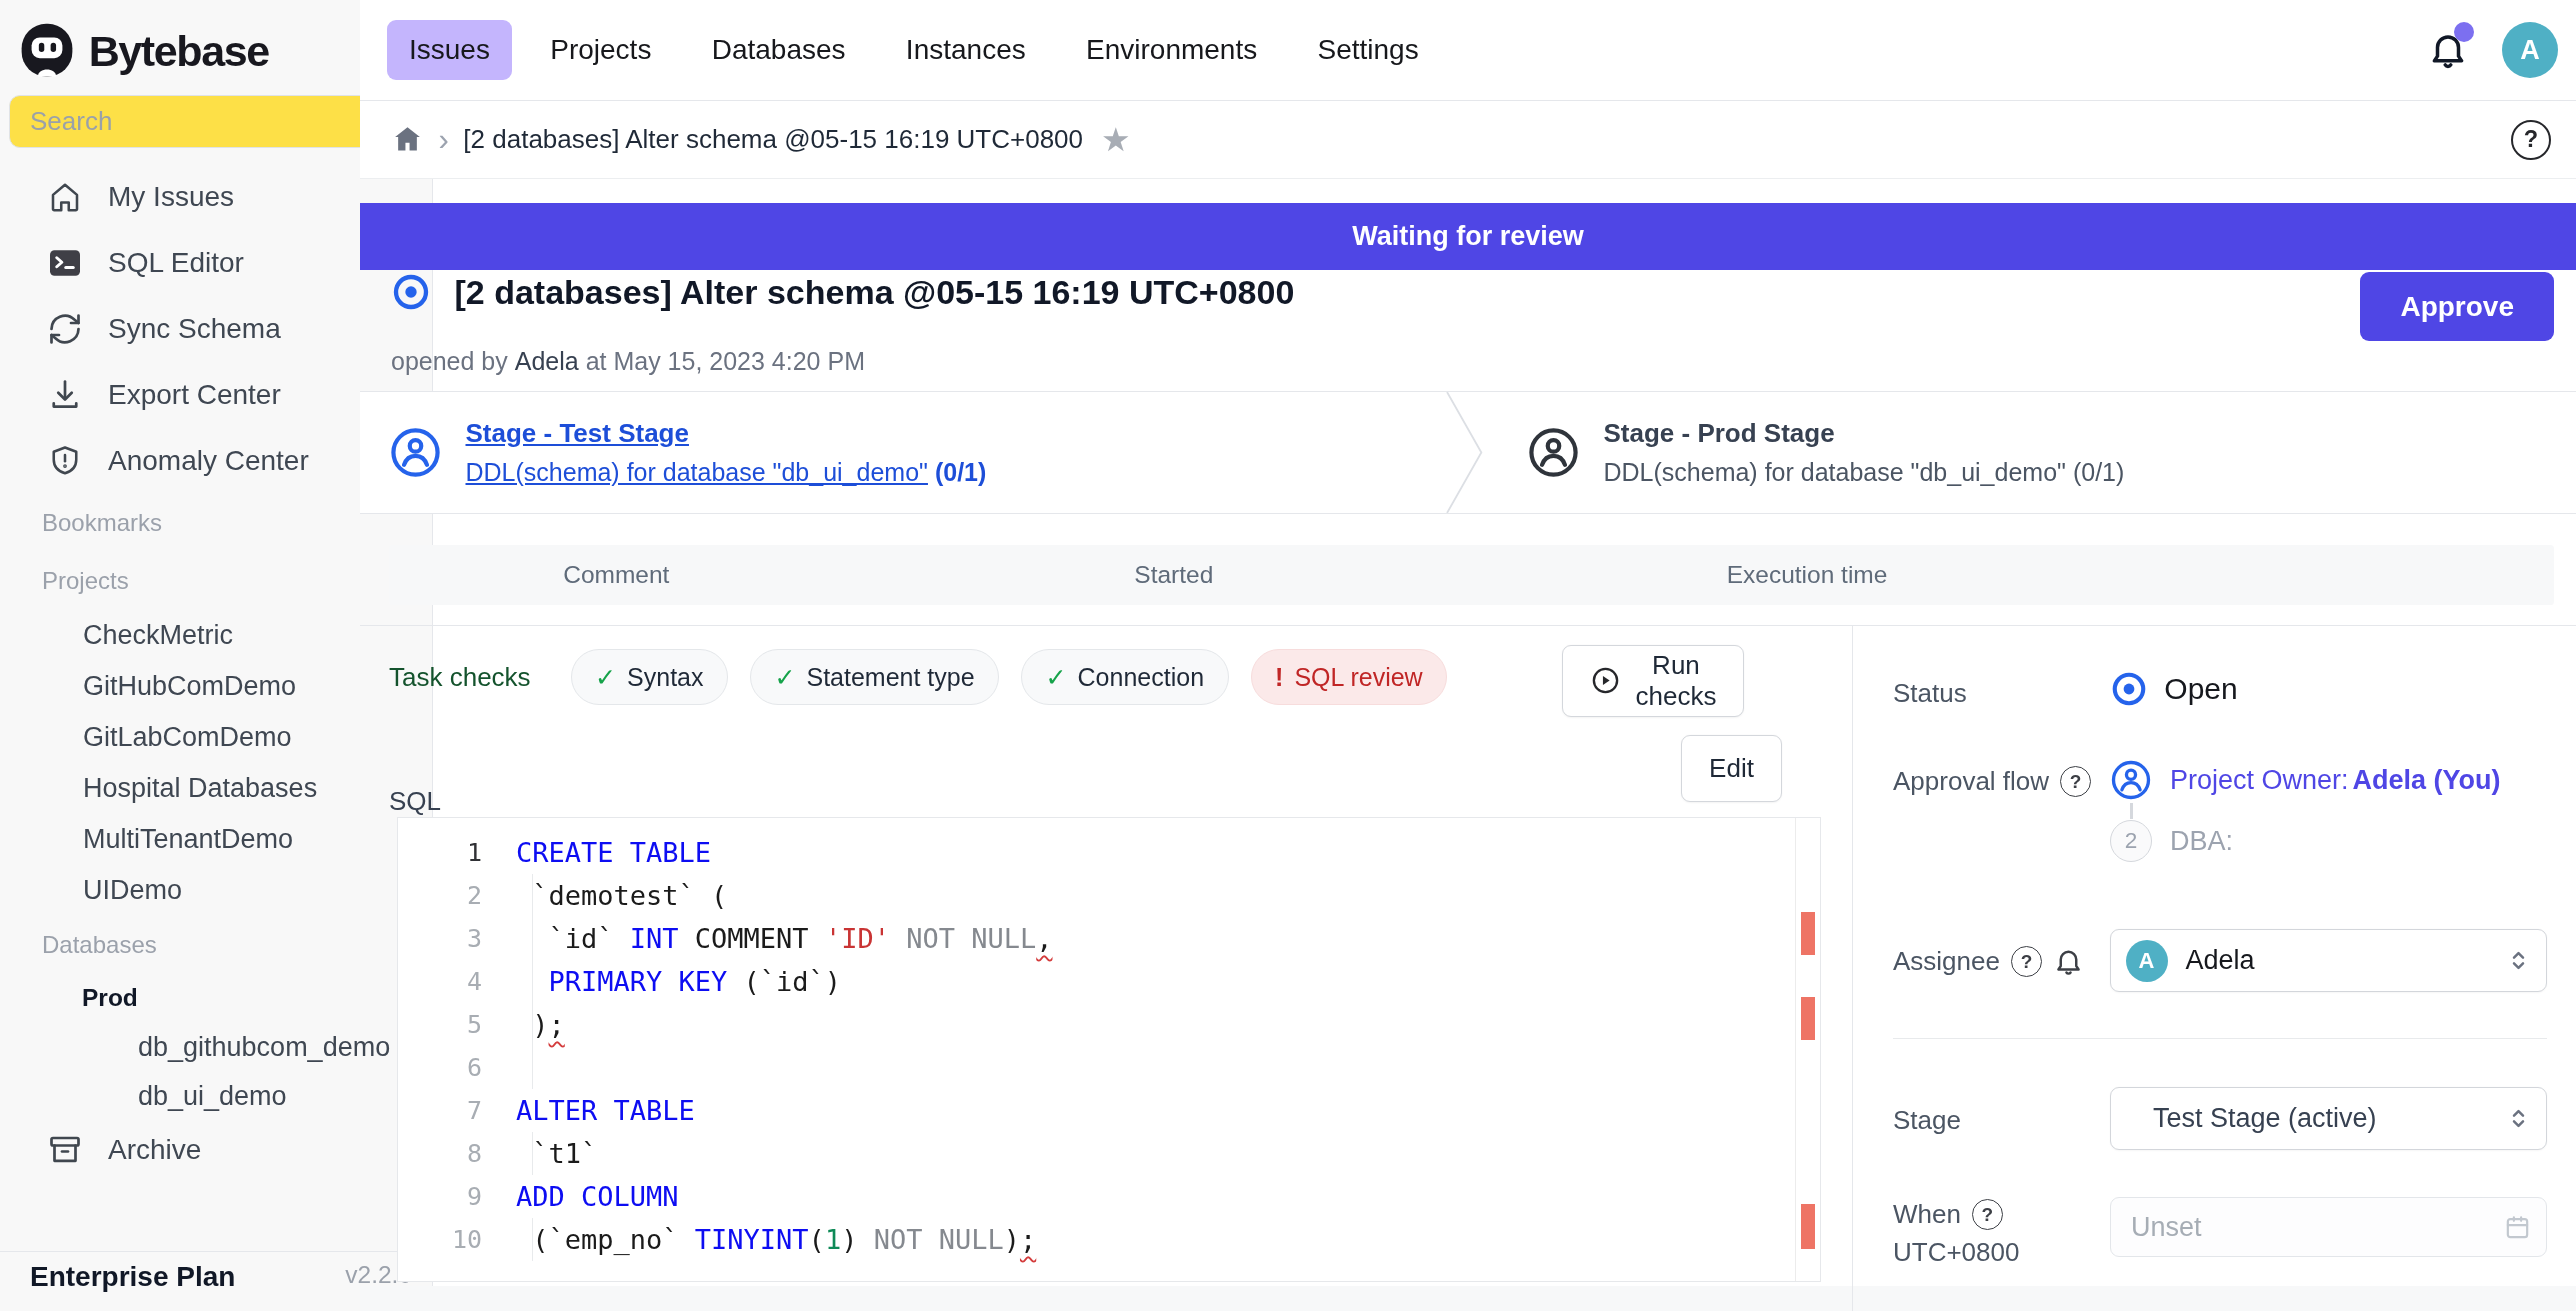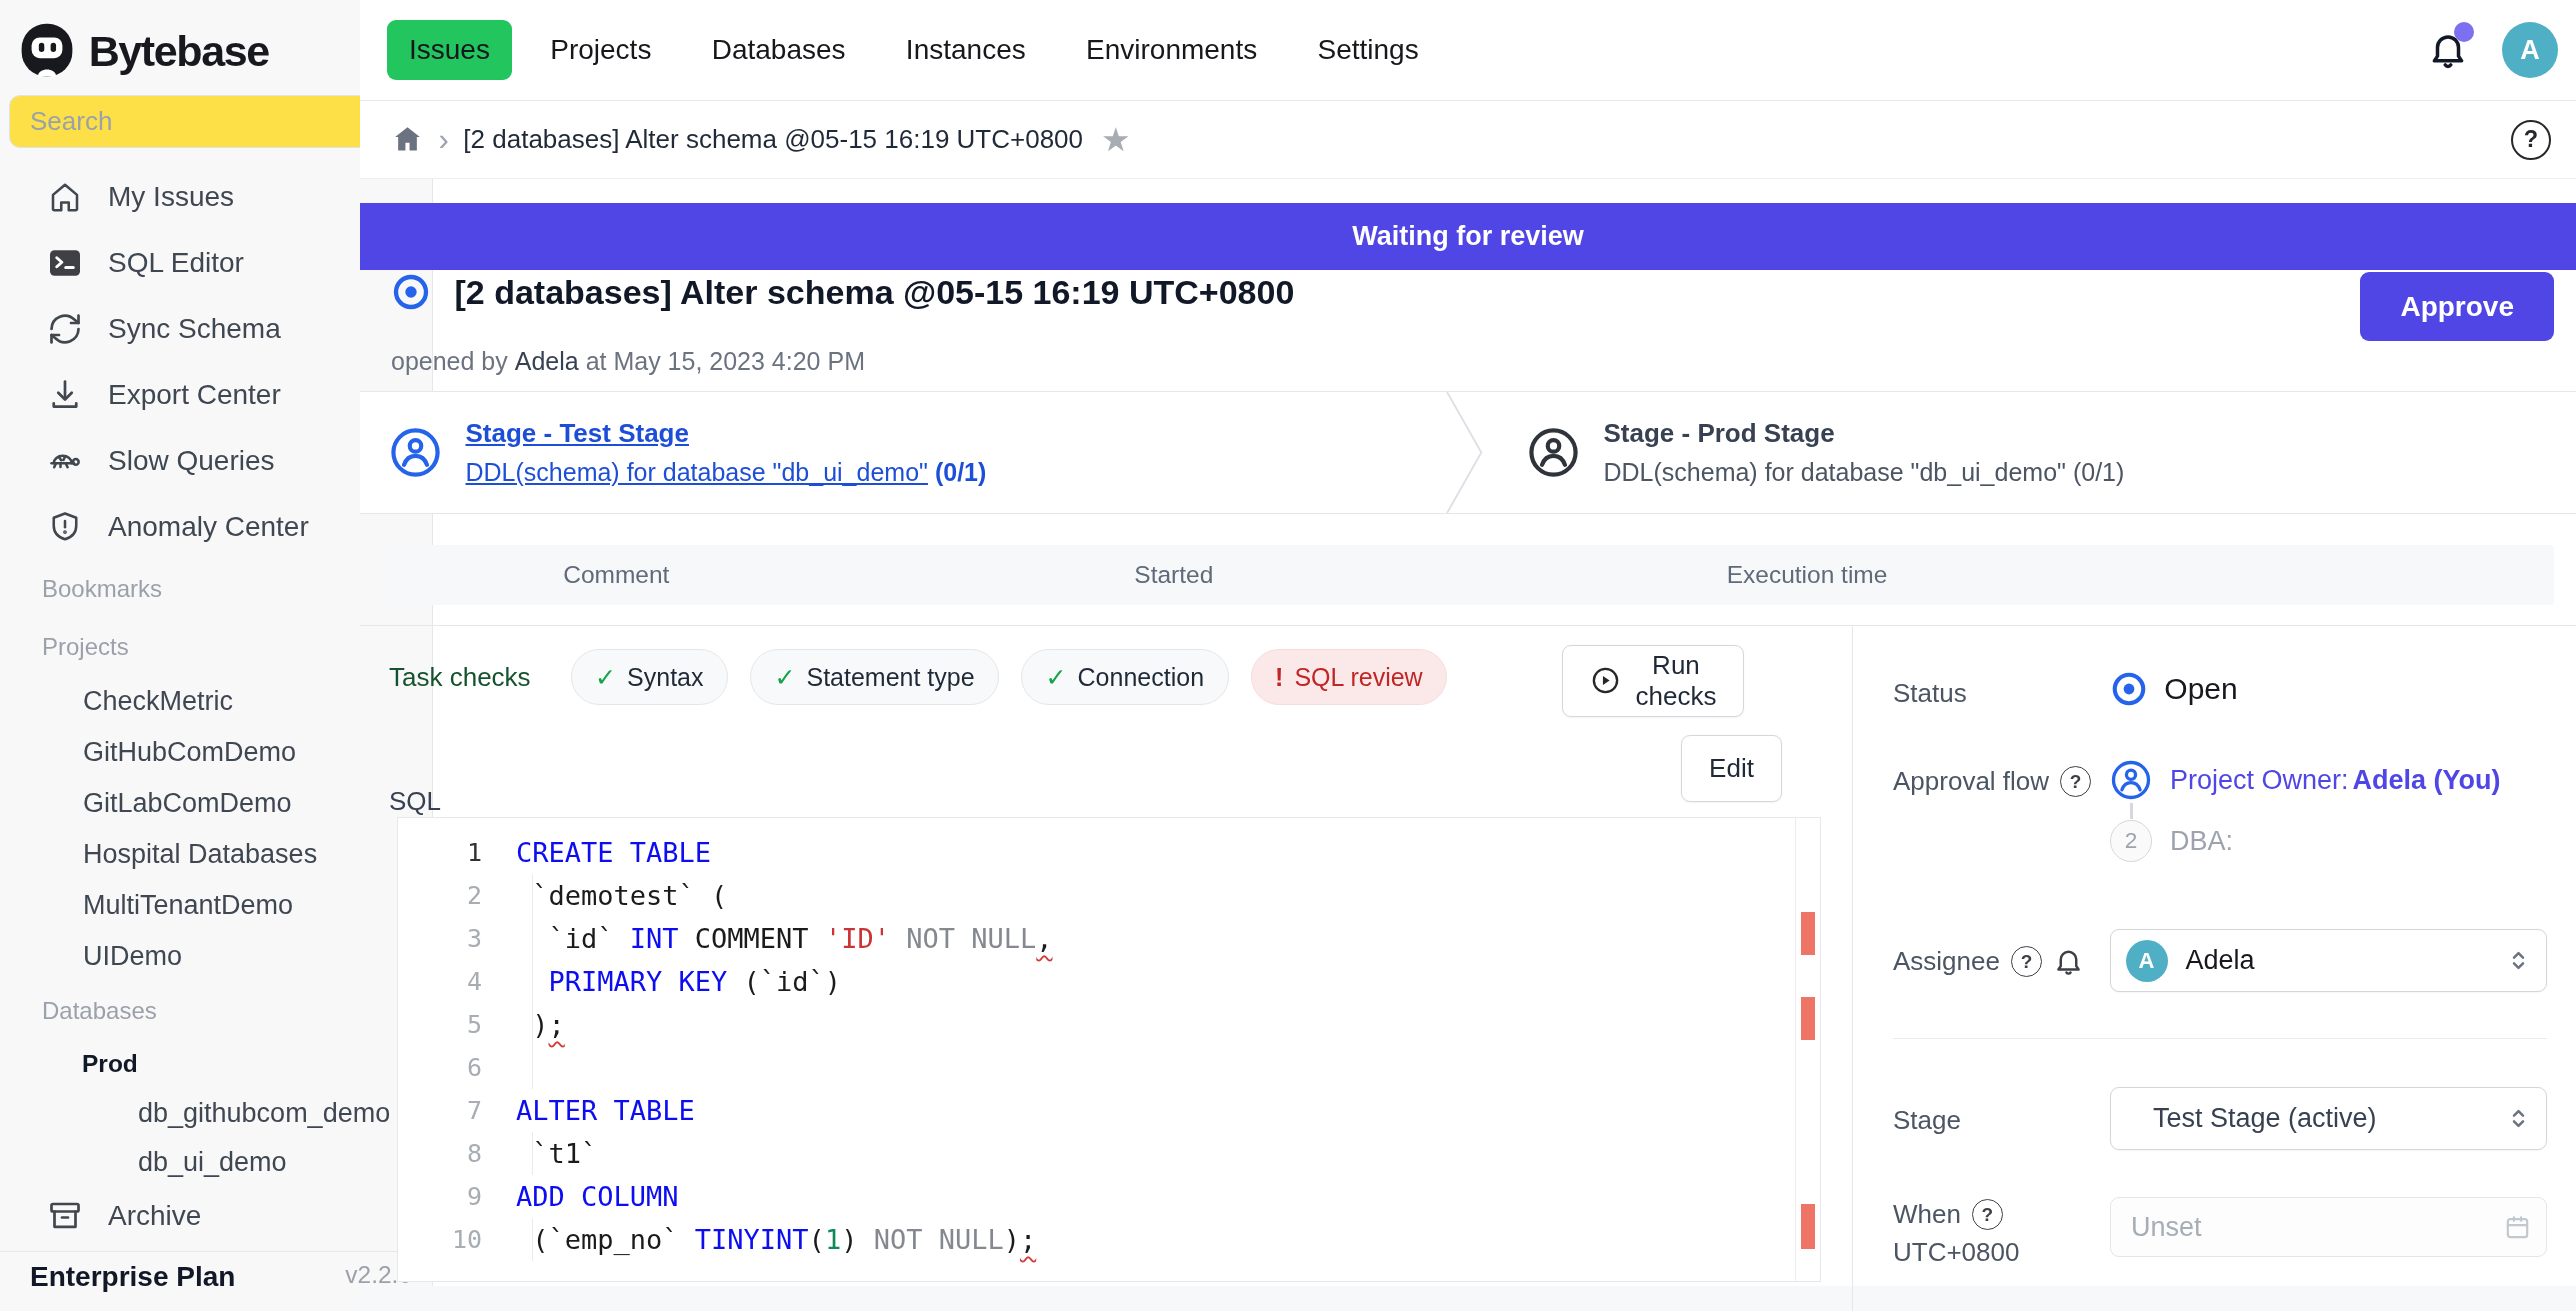--- a/index.html
+++ b/index.html
@@ -29,21 +29,21 @@
   .side-footer{position:absolute;left:0;right:0;bottom:8px;height:43px;border-top:0.9px solid #e5e7eb;
                display:flex;align-items:flex-start;justify-content:space-between;padding:9px 20px 0 30px;}
   .plan{font-size:28px;font-weight:700;color:#111827;}
   .version{font-size:24.5px;color:#9ba1ab;margin-left:32px;}
 
   
   .topbar{position:absolute;left:360px;top:0;width:2216px;height:101px;border-bottom:0.9px solid #e5e7eb;
           display:flex;align-items:center;box-sizing:border-box;background:#fff;}
   .tabs{display:flex;align-items:center;gap:16.3px;margin-left:27px;}
   .tab{font-size:28px;color:#17181c;padding:13.6px 22px;border-radius:9px;cursor:pointer;}
-  .tab.active{background:#22c55e;}
+  .tab.active{background:#c4b5fd;}
   .topbar-right{margin-left:auto;display:flex;align-items:center;gap:33px;margin-right:18px;}
   .bell-wrap{position:relative;width:42px;height:42px;cursor:pointer;color:#111827;}
   .noti-dot{position:absolute;right:-5.4px;top:-7.2px;width:20px;height:20px;border-radius:50%;background:#7c6ff0;}
   .avatar{width:56px;height:56px;border-radius:50%;background:#4fb0c5;color:#fff;font-weight:700;
           font-size:27px;display:flex;align-items:center;justify-content:center;cursor:pointer;}
 
   
   .crumbbar{position:absolute;left:360px;top:101px;width:2216px;height:78px;border-bottom:0.9px solid #eceef0;
             display:flex;align-items:center;box-sizing:border-box;background:#fff;}
   .crumb-home{margin-left:31px;width:33px;height:33px;color:#6b7280;cursor:pointer;}
@@ -223,32 +223,20 @@
             <path d="M12 3v11"></path>
               <path d="M7.5 10.5 12 15l4.5-4.5"></path>
               <path d="M4.5 17.5v2.2h15v-2.2"></path>
           </svg>
         </span>
         <span class="lbl">Export Center</span>
       </div>
       <div class="side-item">
         <span class="side-ic">
           <svg viewBox="0 0 24 24" width="36" height="36" fill="none" stroke="currentColor" stroke-width="1.7" stroke-linecap="round" stroke-linejoin="round">
-            <path d="M4.5 13.5a6 5 0 0 1 12 0"></path>
-            <path d="M3 13.5h15"></path>
-            <circle cx="19.2" cy="12.6" r="1.9"></circle>
-            <path d="M6 13.5 4.8 16.2M12.5 13.5l1.2 2.7M9 13.5v2.5"></path>
-            <path d="M8 9.5l1.5 2M12 9l-1 2.3"></path>
-          </svg>
-        </span>
-        <span class="lbl">Slow Queries</span>
-      </div>
-      <div class="side-item">
-        <span class="side-ic">
-          <svg viewBox="0 0 24 24" width="36" height="36" fill="none" stroke="currentColor" stroke-width="1.7" stroke-linecap="round" stroke-linejoin="round">
             <path d="M12 3l7.5 2.8v5.4c0 4.8-3.2 7.7-7.5 9-4.3-1.3-7.5-4.2-7.5-9V5.8Z"></path>
             <path d="M12 8v4.2"></path>
               <circle cx="12" cy="15.4" r="0.4" fill="currentColor"></circle>
           </svg>
         </span>
         <span class="lbl">Anomaly Center</span>
       </div>
     </nav>
 
     <div class="side-section">Bookmarks</div>

